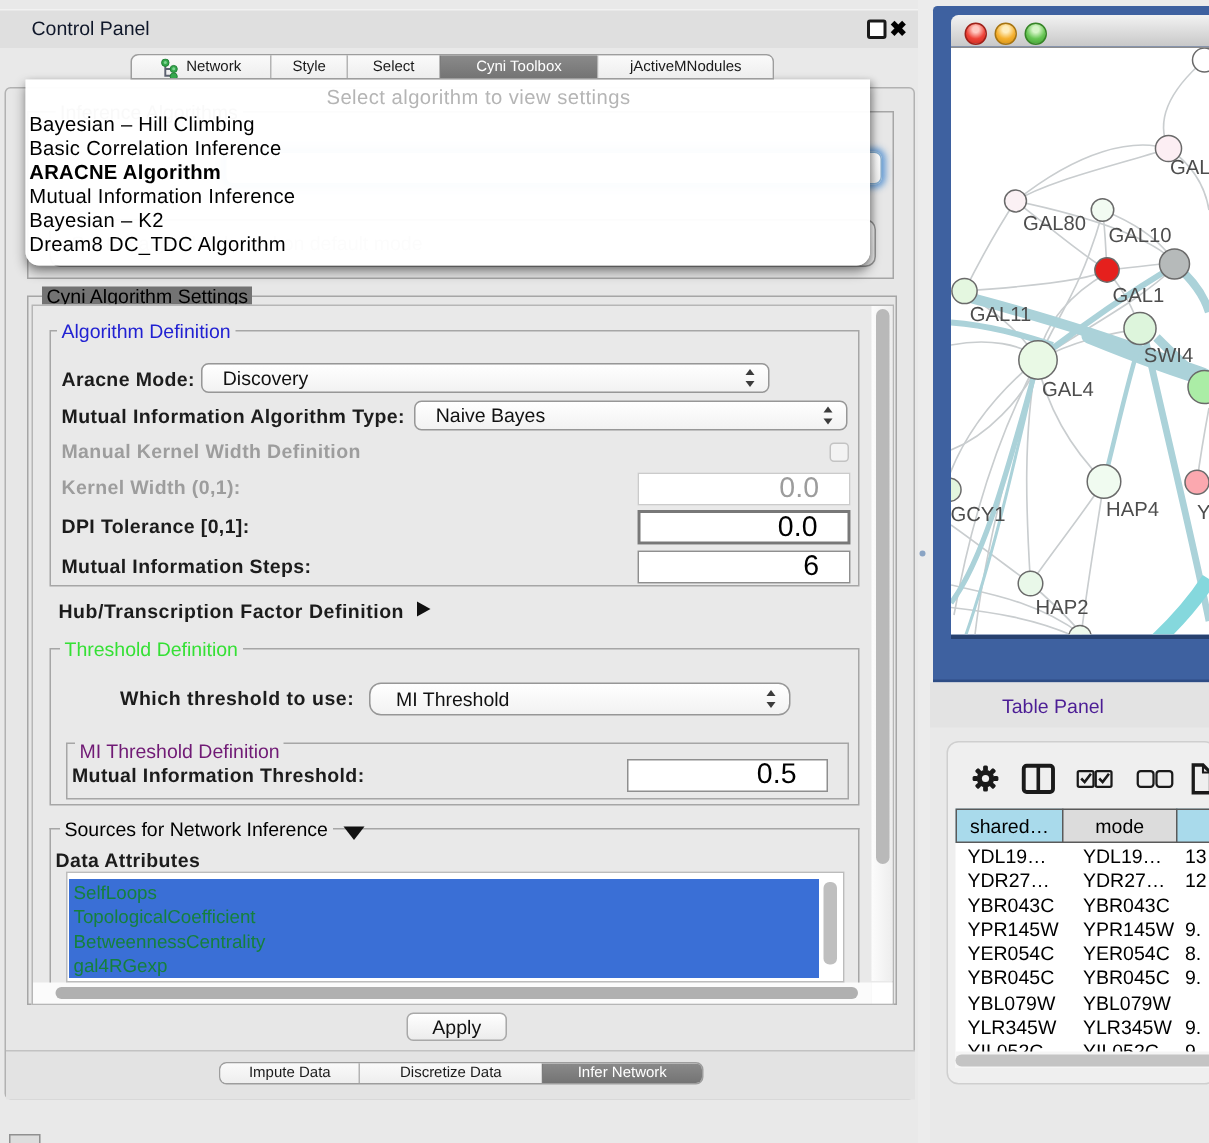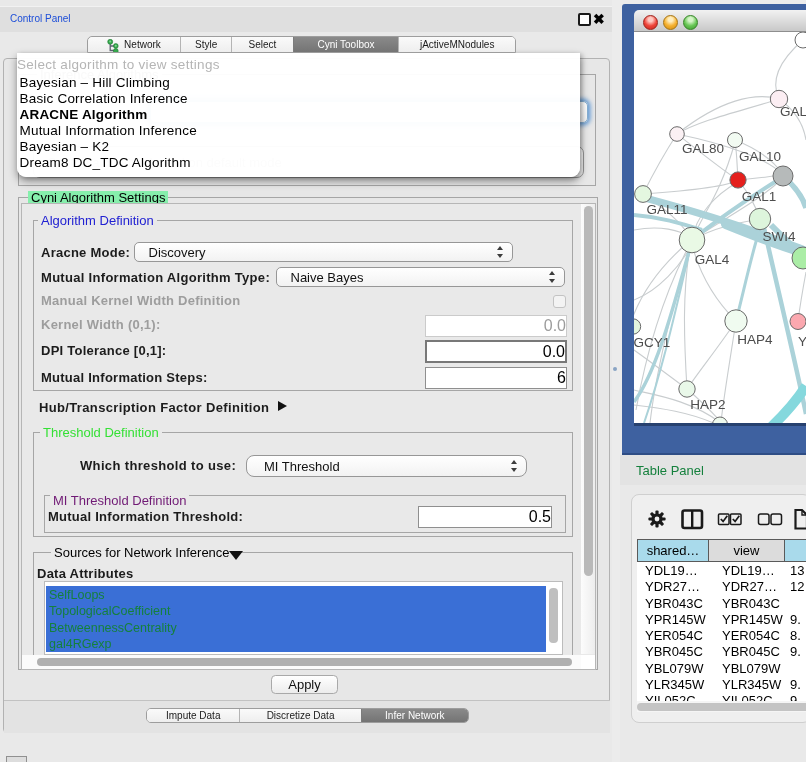--- a/index.html
+++ b/index.html
@@ -7,31 +7,31 @@
 .gb{position:absolute;border:1px solid #a6a6a6;box-sizing:border-box}
 .gt{position:absolute;font-size:13px;line-height:13px;background:#e9e9e9;padding:0 3px;white-space:nowrap}
 .lbl{position:absolute;font-size:13px;font-weight:bold;color:#1c1c1c;white-space:nowrap;line-height:14px;letter-spacing:.25px}
 .dis{color:#9d9d9d}
 .combo{position:absolute;background:linear-gradient(#ffffff,#f2f2f2);border:1px solid #979797;border-radius:5px;box-sizing:border-box}
 .combo .t{position:absolute;left:13.5px;top:50%;transform:translateY(-50%);font-size:13px;color:#111;white-space:nowrap}
 .ud{position:absolute;right:8px;top:50%;width:7px;height:12px;transform:translateY(-50%)}
 .ud i{position:absolute;left:0;width:0;height:0;border-left:3.5px solid transparent;border-right:3.5px solid transparent}
 .ud .u{top:0;border-bottom:4.5px solid #3c3c3c}
 .ud .d{bottom:0;border-top:4.5px solid #3c3c3c}
-.fld{position:absolute;background:#fff;border:1px solid #8f8f8f;box-sizing:border-box;font-size:16px;color:#000;display:flex;align-items:center;justify-content:flex-end;padding-right:0}
+.fld{position:absolute;background:#fff;border:1px solid #8f8f8f;box-sizing:border-box;font-size:19px;color:#000;display:flex;align-items:center;justify-content:flex-end;padding-right:20px}
 .seg{position:absolute;display:flex;font-size:10px;border:1px solid #9d9d9d;box-sizing:border-box;background:#f4f4f4}
 .seg>div{display:flex;align-items:center;justify-content:center;border-left:1px solid #b4b4b4;background:linear-gradient(#fafafa,#eee);color:#1a1a1a;box-sizing:border-box}
 .seg>div:first-child{border-left:none}
 .seg>div.on{background:linear-gradient(#8a8a8a,#747474);color:#fff;border-left-color:#7c7c7c}
 </style></head>
 <body>
 
 <div class="a" style="left:0;top:0;width:612px;height:762px;background:#e9e9e9"></div>
 <div class="a" style="left:0;top:6px;width:612px;height:25px;background:#dfdfdf;border-top:1px solid #f2f2f2"></div>
-<div class="a" style="left:10px;top:6px;height:25px;display:flex;align-items:center;font-size:10px;color:#1d4ed8">Control Panel</div>
+<div class="a" style="left:21px;top:6px;height:25px;display:flex;align-items:center;font-size:13px;color:#0f172a">Control Panel</div>
 <div class="a" style="left:578px;top:13px;width:9px;height:9px;border:2px solid #1a1a1a;border-radius:2px;background:#fff"></div>
 <div class="a" style="left:593px;top:6px;height:25px;display:flex;align-items:center;font-size:14px;font-weight:bold;color:#000">✖</div>
 
 <div class="a" style="left:3px;top:58px;width:607px;height:675px;background:#e7e7e7;border:1px solid #b2b2b2;border-radius:4px;box-sizing:border-box"></div>
 
 <div class="seg" style="left:87px;top:36px;width:429px;height:16.5px;border-radius:5px 5px 0 0;z-index:6">
   <div style="width:93px;border-radius:5px 0 0 0">
     <svg width="13" height="13" viewBox="0 0 13 13" style="margin-right:4px;margin-top:2px">
       <path d="M3.2,3 V11.5 H8.5 M3.2,7 H8.5" fill="none" stroke="#5c6170" stroke-width="1.3"></path>
       <circle cx="3.2" cy="2.8" r="2.5" fill="#34a84c" stroke="#1e7a33" stroke-width=".6"></circle>
@@ -47,21 +47,21 @@
 </div>
 
 <div class="gb" style="left:18px;top:74px;width:578px;height:112px"></div>
 <div class="gt" style="left:37px;top:68px;background:#e7e7e7;color:#444">Inference Algorithms</div>
 <div class="combo" style="left:150px;top:101px;width:438px;height:22px;border-color:#86aed1;box-shadow:0 0 4px 2.5px rgba(82,145,210,.85)"></div>
 <div class="combo" style="left:33px;top:146px;width:551px;height:32px;border-radius:7px">
   <span class="t" style="color:#999">Set the algorithm based on default mode</span>
 </div>
 
 <div class="gb" style="left:18px;top:197px;width:580px;height:473px"></div>
-<div class="gt" style="left:28px;top:191px;background:#86efac">Cyni Algorithm Settings</div>
+<div class="gt" style="left:28px;top:191px;background:#737373">Cyni Algorithm Settings</div>
 
 <div class="a" style="left:21px;top:203px;width:575px;height:467px;border:1px solid #b6b6b6;box-sizing:border-box;background:#e9e9e9"></div>
 
 <div class="a" style="left:581px;top:204px;width:14px;height:450px;background:linear-gradient(to right,#fcfcfc,#ededed)"></div>
 <div class="a" style="left:583.5px;top:206px;width:9px;height:370px;background:#b9b9b9;border-radius:4.5px"></div>
 
 <div class="a" style="left:22px;top:655px;width:559px;height:14px;background:#fbfbfb"></div>
 <div class="a" style="left:37px;top:658px;width:535px;height:8px;background:#b0b0b0;border-radius:4px"></div>
 <div class="a" style="left:581px;top:655px;width:14px;height:14px;background:#fff"></div>
 
@@ -112,31 +112,31 @@
       <i class="d"></i>
     </span>
   </div>
 
 <div class="gb" style="left:44px;top:495px;width:522px;height:38px"></div>
 <div class="gt" style="left:50px;top:494px;color:#701a75">MI Threshold Definition</div>
 <div class="lbl" style="left:48px;top:510px">Mutual Information Threshold:</div>
 <div class="fld" style="left:418px;top:506px;width:134px;height:22px">0.5</div>
 
 <div class="gb" style="left:33px;top:552px;width:540px;height:103px;border-bottom:none"></div>
-<div class="gt" style="left:51px;top:546px">Sources for Network Inference</div>
+<div class="gt" style="left:40px;top:546px">Sources for Network Inference</div>
 <div class="a" style="left:229px;top:551px;width:0;height:0;border-left:7.5px solid transparent;border-right:7.5px solid transparent;border-top:9px solid #111"></div>
 <div class="lbl" style="left:37px;top:567px">Data Attributes</div>
 
 <div class="a" style="left:44px;top:581px;width:519px;height:74px;background:#fff;border:1px solid #bcbcbc;box-sizing:border-box"></div>
 <div class="a" style="left:45.5px;top:585.5px;width:500px;height:66px;background:#3a6fd6"></div>
 <div class="a" style="left:49px;top:587px;font-size:12.5px;color:#15803d;line-height:16.4px">SelfLoops<br>TopologicalCoefficient<br>BetweennessCentrality<br>gal4RGexp</div>
 <div class="a" style="left:549px;top:588px;width:8.5px;height:55px;background:#bfbfbf;border-radius:4px"></div>
 
 <div class="a" style="left:16.5px;top:53px;width:563.5px;height:124px;background:rgba(255,255,255,.97);border-radius:0 0 9px 9px;box-shadow:0 4px 8px rgba(0,0,0,.42),2px 1px 4px rgba(0,0,0,.18)"></div>
-<div class="a" style="left:17px;top:57px;width:570px;text-align:left;font-size:13.5px;color:#b5b5b5;letter-spacing:.3px">Select algorithm to view settings</div>
+<div class="a" style="left:34px;top:57px;width:570px;text-align:center;font-size:13.5px;color:#b5b5b5;letter-spacing:.3px">Select algorithm to view settings</div>
 <div class="a" style="left:19.5px;top:75px;font-size:13.5px;color:#000;line-height:16px;letter-spacing:.2px">Bayesian – Hill Climbing<br>Basic Correlation Inference<br><b>ARACNE Algorithm</b><br>Mutual Information Inference<br>Bayesian – K2<br>Dream8 DC_TDC Algorithm</div>
 
 <div class="a" style="left:3.5px;top:700px;width:606px;height:33px;background:#e3e3e3;border-top:1px solid #c2c2c2;box-sizing:border-box"></div>
 <div class="a" style="left:271px;top:675px;width:67px;height:19px;background:linear-gradient(#fff,#ececec);border:1px solid #a9a9a9;border-radius:4.5px;box-sizing:border-box;display:flex;align-items:center;justify-content:center;font-size:13px;color:#111">Apply</div>
 <div class="seg" style="left:146px;top:708px;width:323px;height:15px;border-radius:5px">
   <div style="width:93px;border-radius:4px 0 0 4px">Impute Data</div>
   <div style="width:122px">Discretize Data</div>
   <div class="on" style="width:108px;border-radius:0 4px 4px 0">Infer Network</div>
 </div>
 
@@ -229,21 +229,21 @@
   <text x="652" y="347" text-anchor="middle">GCY1</text>
   <text x="755" y="344" text-anchor="middle">HAP4</text>
   <text x="798" y="346">Y</text>
   <text x="708" y="409" text-anchor="middle">HAP2</text>
  </g>
 </svg>
 </div>
 
 <div class="a" style="left:620px;top:455px;width:186px;height:307px;background:#e9e9e9"></div>
 <div class="a" style="left:620px;top:455px;width:186px;height:30px;background:#e3e3e3"></div>
-<div class="a" style="left:636px;top:455px;height:30px;display:flex;align-items:center;font-size:13px;color:#15803d">Table Panel</div>
+<div class="a" style="left:668px;top:455px;height:30px;display:flex;align-items:center;font-size:13px;color:#4c1d95">Table Panel</div>
 
 <div class="a" style="left:631px;top:494px;width:180px;height:229px;background:#efefef;border:1px solid #cfcfcf;border-radius:8px;box-sizing:border-box"></div>
 
 <svg class="a" style="left:646px;top:507px" width="160" height="24" viewBox="0 0 160 24">
  <g fill="#1a1a1a">
   <g transform="translate(11,12)">
    <g id="g">
           <rect x="-1.6" y="-8.6" width="3.2" height="3.6" rx="1"></rect>
         </g>
    <use href="#g" transform="rotate(45)"></use>
@@ -268,21 +268,21 @@
  <g fill="none" stroke="#1a1a1a" stroke-width="1.7">
   <path d="M74.8,12 l2.3,2.4 4.2,-5.6"></path>
   <path d="M86.8,12 l2.3,2.4 4.2,-5.6"></path>
  </g>
  <path d="M149.5,3 h6.5 l5,5 v13.5 h-11.5 z" fill="none" stroke="#1a1a1a" stroke-width="2.2"></path>
  <path d="M156,3.5 v4.5 h4.5" fill="none" stroke="#1a1a1a" stroke-width="1.4"></path>
 </svg>
 
 <div class="a" style="left:637px;top:539px;width:169px;height:173px;background:#fff"></div>
 <div class="a" style="left:637px;top:539px;width:72px;height:23px;background:#a9daeb;border:1px solid #5a5a5a;box-sizing:border-box;display:flex;align-items:center;justify-content:center;font-size:13px">shared…</div>
-<div class="a" style="left:708px;top:539px;width:77px;height:23px;background:#dcdcdc;border:1px solid #5a5a5a;box-sizing:border-box;display:flex;align-items:center;justify-content:center;font-size:13px">view</div>
+<div class="a" style="left:708px;top:539px;width:77px;height:23px;background:#dcdcdc;border:1px solid #5a5a5a;box-sizing:border-box;display:flex;align-items:center;justify-content:center;font-size:13px">mode</div>
 <div class="a" style="left:784px;top:539px;width:30px;height:23px;background:#a9daeb;border:1px solid #5a5a5a;box-sizing:border-box;font-size:13px"></div>
 
 <div class="a" style="left:645px;top:563px;font-size:13px;line-height:16.3px;color:#000">YDL19…<br>YDR27…<br>YBR043C<br>YPR145W<br>YER054C<br>YBR045C<br>YBL079W<br>YLR345W<br>YIL052C</div>
 <div class="a" style="left:722px;top:563px;font-size:13px;line-height:16.3px;color:#000">YDL19…<br>YDR27…<br>YBR043C<br>YPR145W<br>YER054C<br>YBR045C<br>YBL079W<br>YLR345W<br>YIL052C</div>
 <div class="a" style="left:790px;top:563px;font-size:13px;line-height:16.3px;color:#000">13<br>12<br>&nbsp;<br>9.<br>8.<br>9.<br>&nbsp;<br>9.<br>9</div>
 
 <div class="a" style="left:637px;top:701px;width:169px;height:11px;background:#f5f5f5"></div>
 <div class="a" style="left:637px;top:702.5px;width:174px;height:8px;background:#c4c4c4;border-radius:4px"></div>
 
 </body></html>

